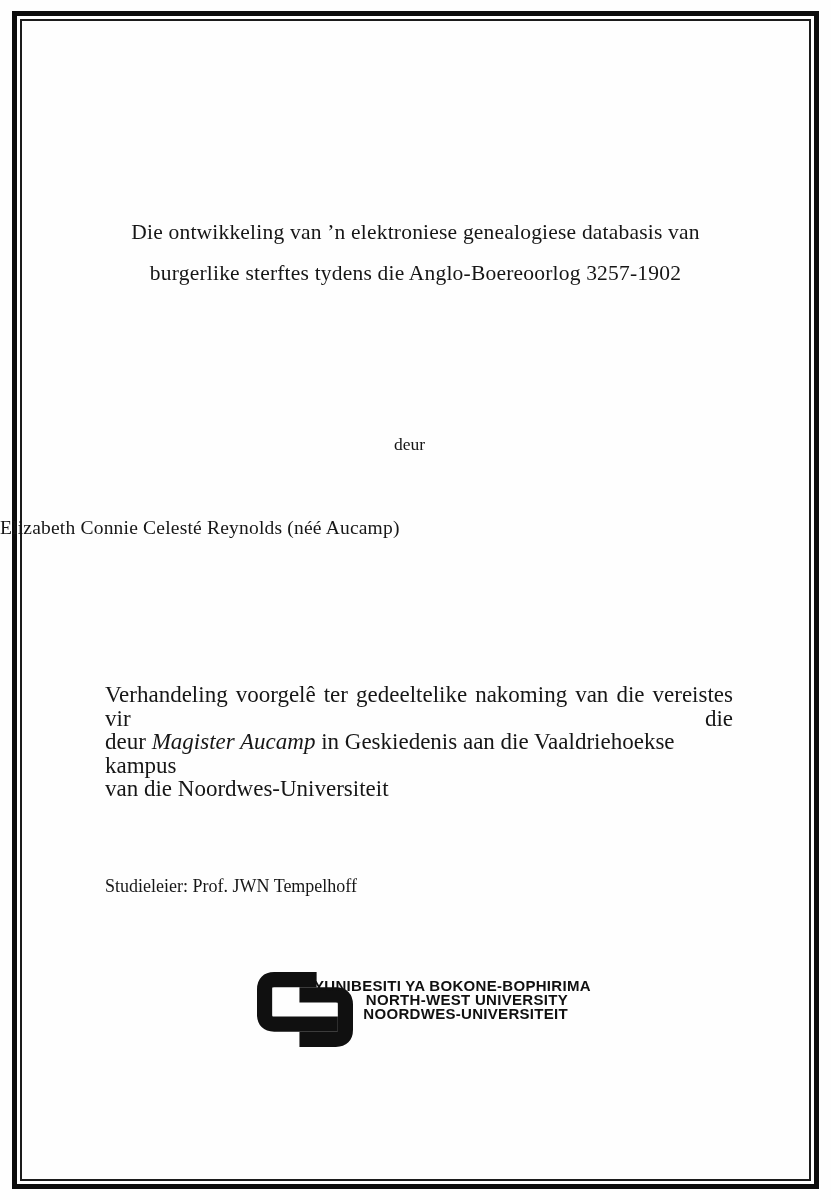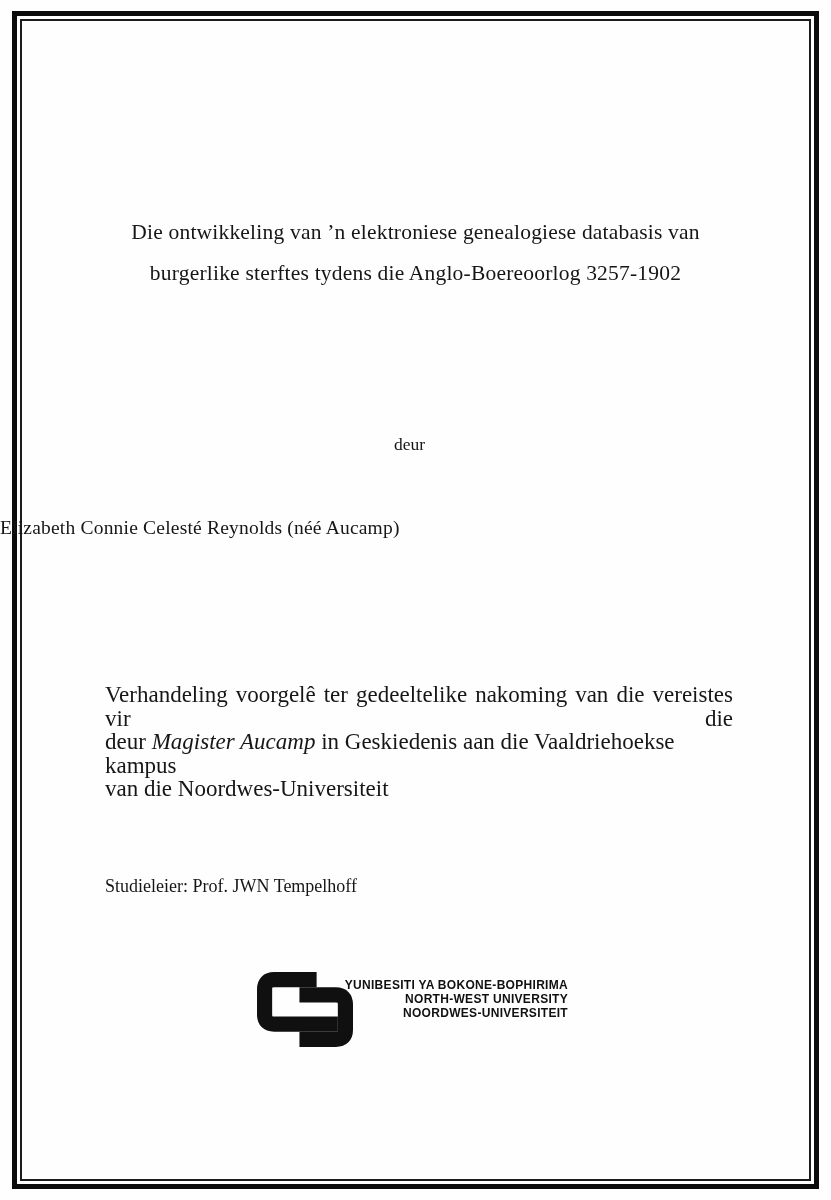--- a/index.html
+++ b/index.html
@@ -82,21 +82,21 @@
     width: 96px;
     height: 76px;
   }
   .logo-text {
     position: absolute;
     left: 314px;
     top: 979px;
     width: 254px;
     text-align: right;
     font-family: "Liberation Sans", "DejaVu Sans", sans-serif;
-    font-size: 12px;
+    font-size: 15px;
     font-weight: 700;
     line-height: 13.8px;
     letter-spacing: 0.3px;
     color: #101010;
     white-space: nowrap;
   }
 </style>
 </head>
 <body>
 

